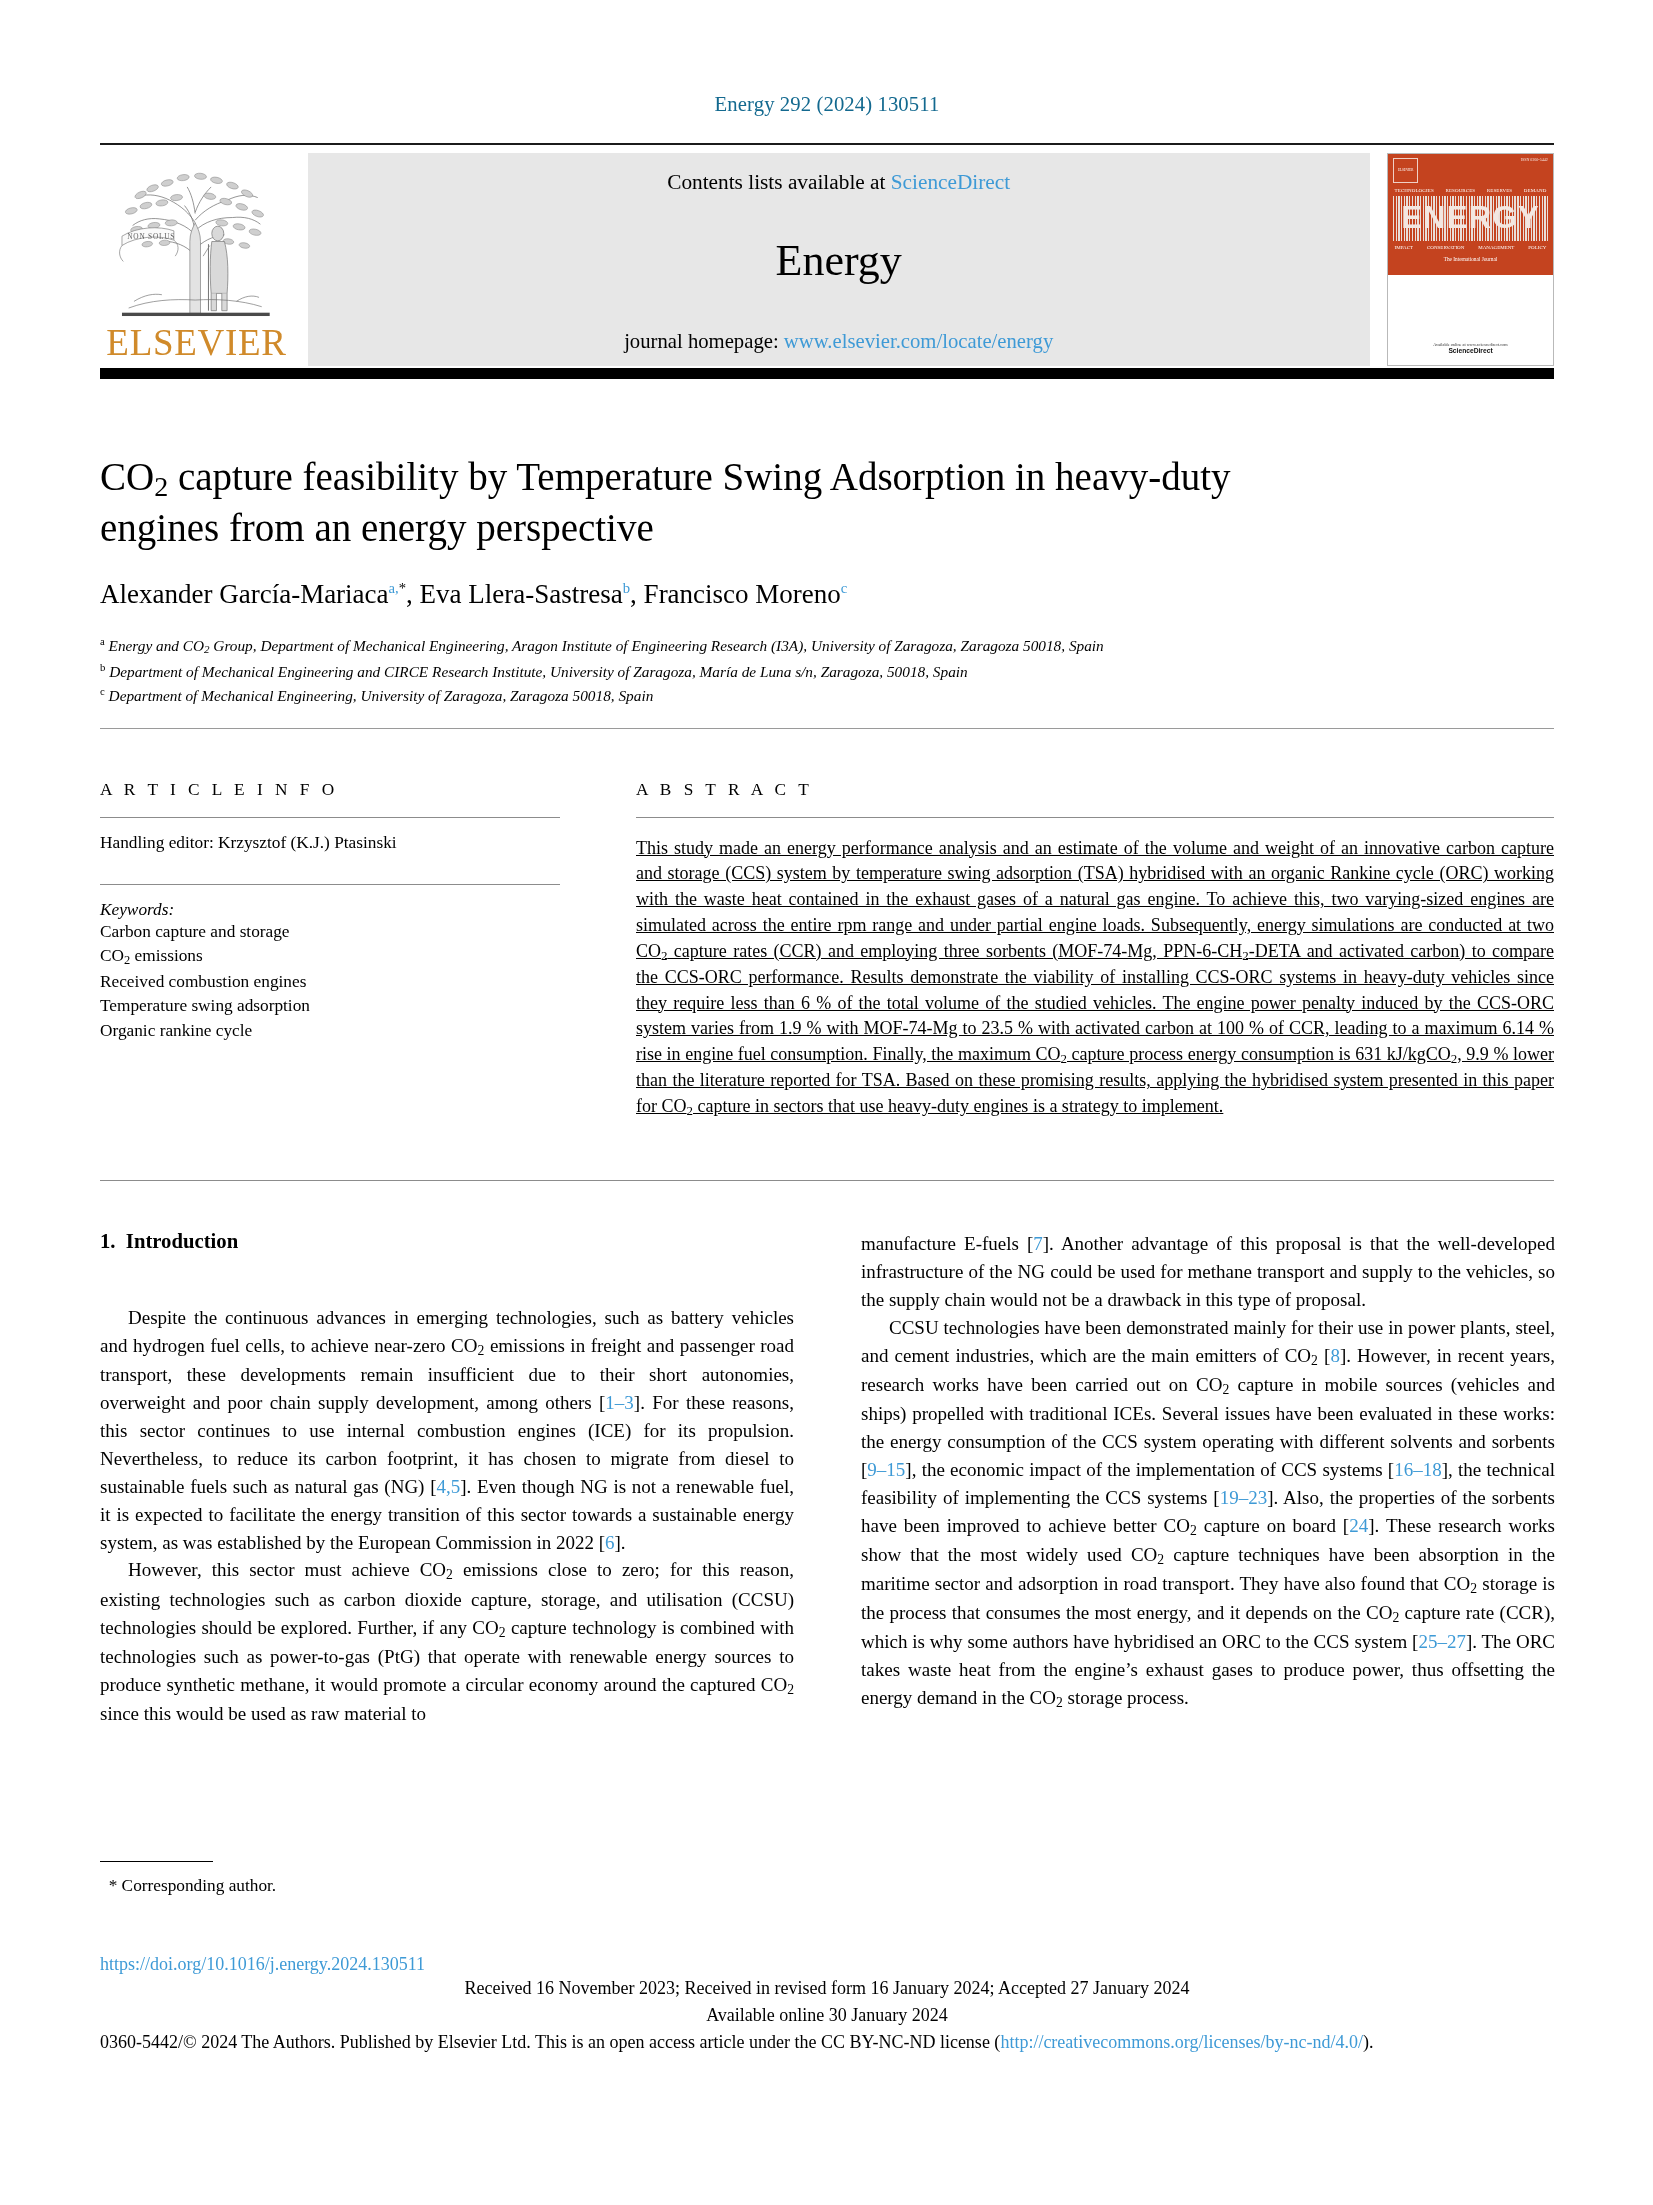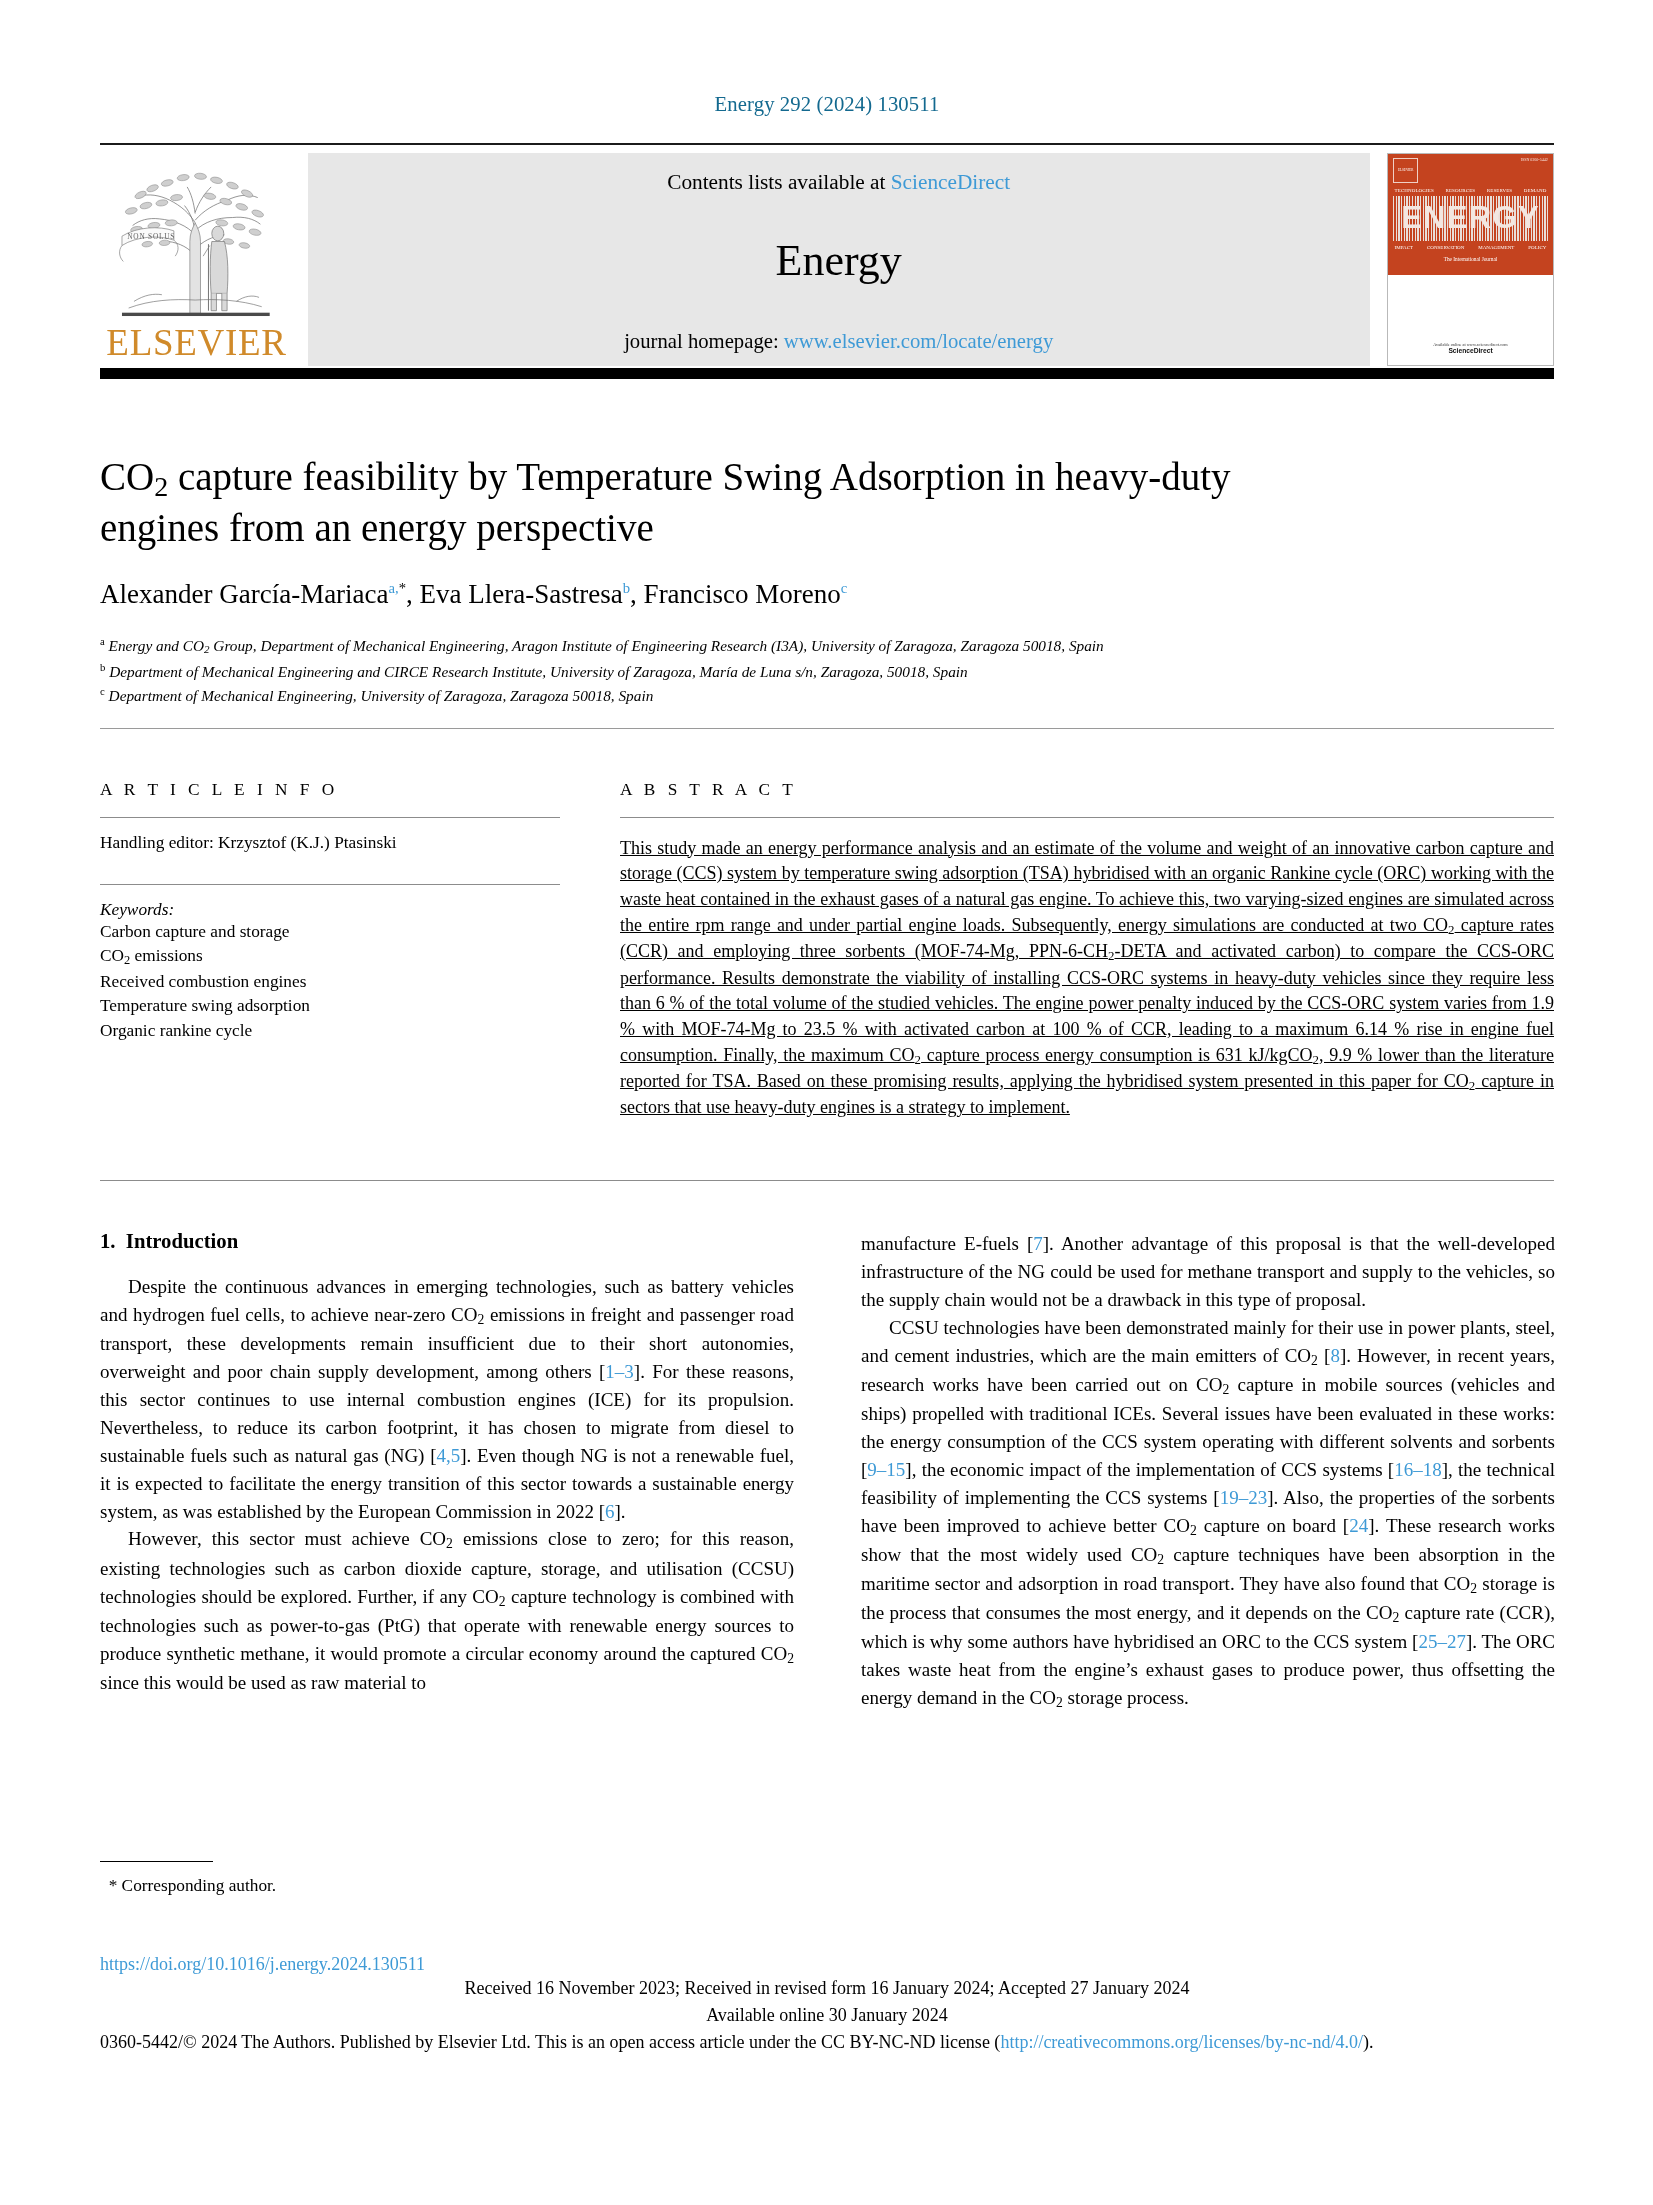--- a/index.html
+++ b/index.html
@@ -146,21 +146,21 @@
   .affil sup{font-size:10.7px;font-style:normal;}
   .rule-thin{
     position:absolute;left:100px;width:1454px;height:0;
     border-top:1.3px solid #9a9a9a;
   }
 
   
   .infoblock{position:absolute;left:100px;top:780px;width:1454px;
     display:flex;}
   .col-info{flex:0 0 460px;width:460px;}
-  .col-abs{flex:1 1 auto;margin-left:60px;}
+  .col-abs{flex:1 1 auto;margin-left:76px;}
   .sechead{
     font-size:17.3px;letter-spacing:4px;
   }
   .hr-grey{border-top:1.3px solid #8c8c8c;margin:17.3px 0 0 0;height:0;}
   .handling{font-size:17.3px;margin-top:14.7px;}
   .kw-title{font-style:italic;font-size:17.3px;}
   .kw{font-size:17.3px;line-height:1.42;}
   .abs-text{
     font-size:18px;line-height:1.43;text-align:justify;margin-top:17.3px;text-decoration:underline;
   }
@@ -169,21 +169,21 @@
   }
 
   
   .body2col{
     position:absolute;left:100px;top:1230px;width:1454px;
     display:flex;gap:0;
   }
   .bcol{width:694px;flex:0 0 694px;}
   .bcol.right{margin-left:67px;}
   .h2{
-    font-size:20.7px;font-weight:700;margin:0 0 20px 0;
+    font-size:20.7px;font-weight:700;margin:0 0 51px 0;
   }
   .p{
     font-size:19px;line-height:1.47;text-align:justify;
     margin:0;text-indent:28px;
     hyphens:none;
   }
   .p + .p{margin-top:0;}
 
   
   .footnote{

